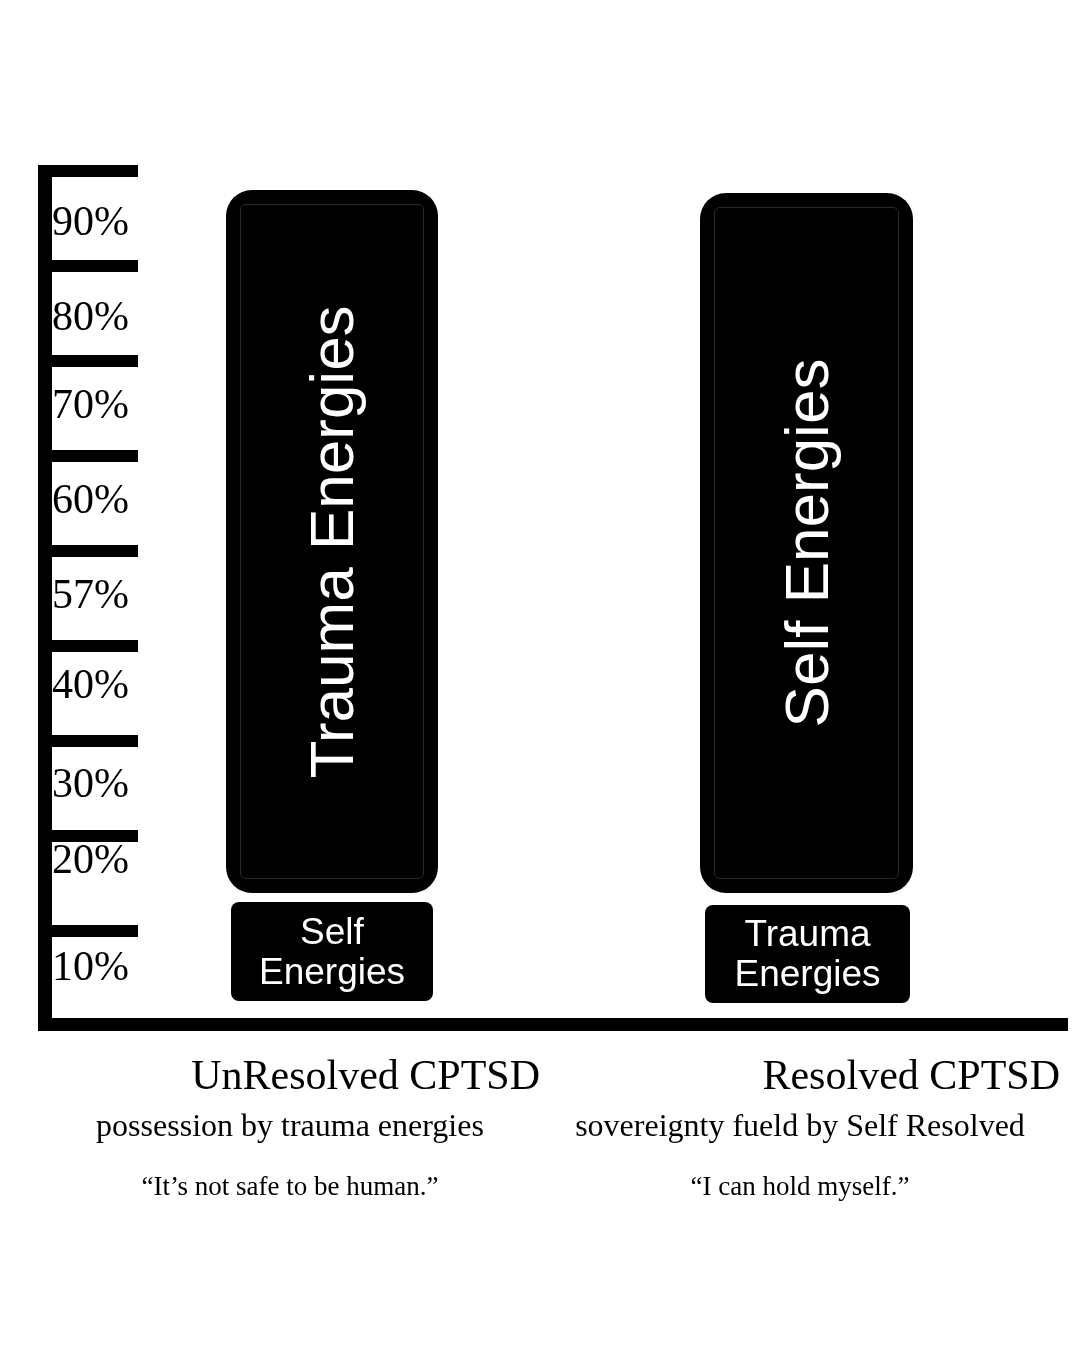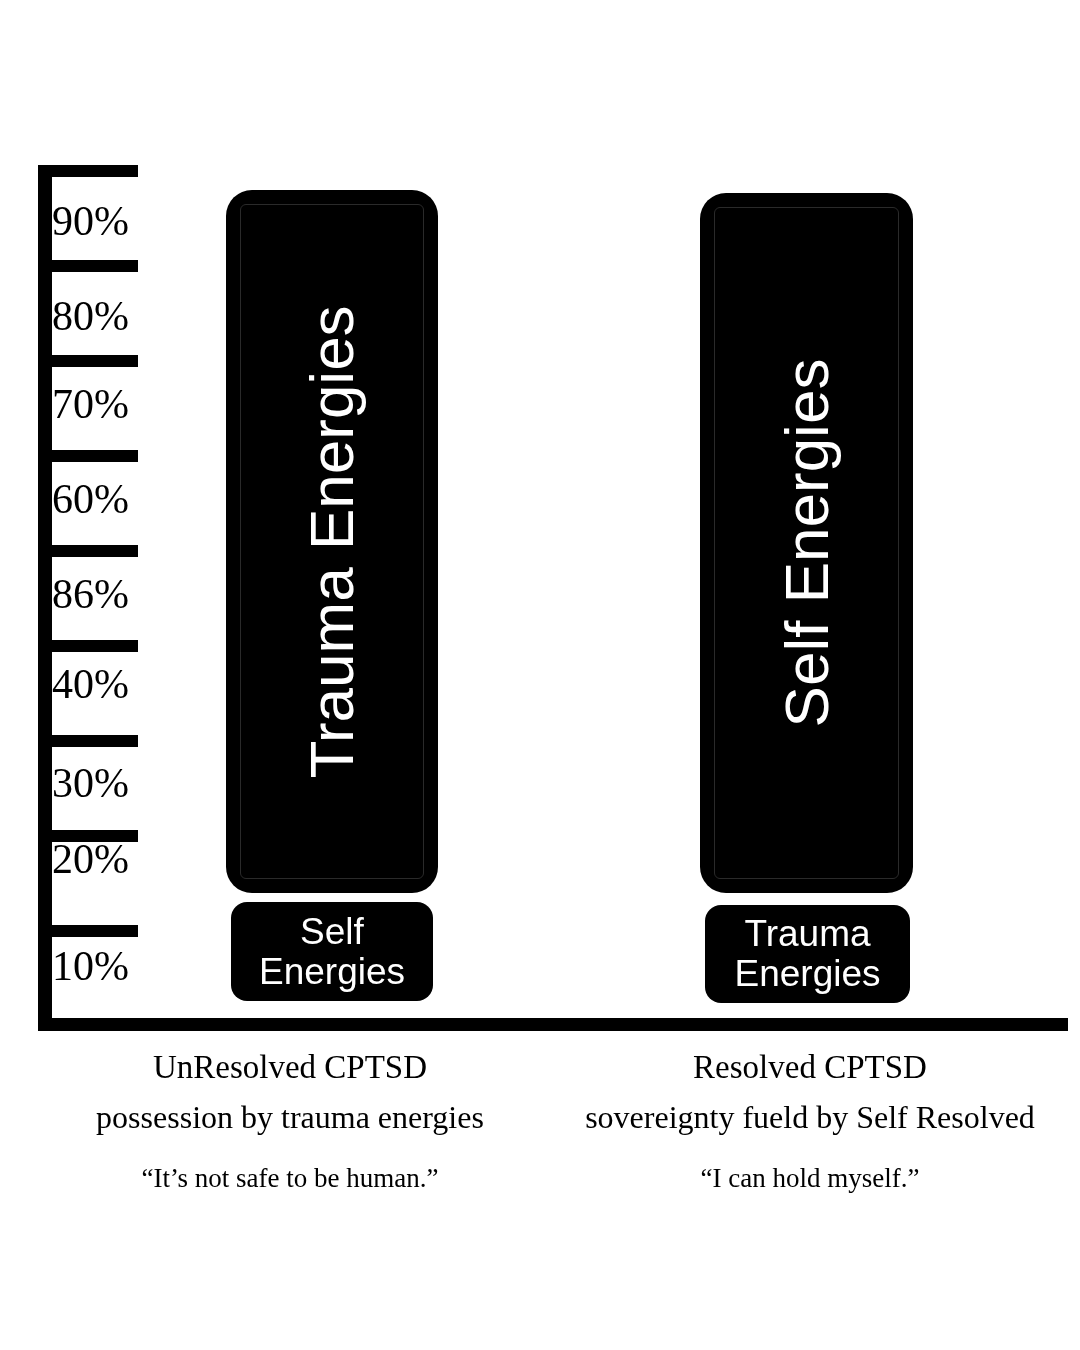--- a/index.html
+++ b/index.html
@@ -63,21 +63,21 @@
   }
 
   
   .bar {
     position: absolute;
     background: #000000;
     border-radius: 26px;
     box-sizing: border-box;
   }
   .bar.small {
-    border-radius: 16px;
+    border-radius: 8px;
   }
   .bar-inner-outline {
     position: absolute;
     left: 14px;
     right: 14px;
     top: 14px;
     bottom: 14px;
     border: 1px solid #2a2a2a;
     border-radius: 6px;
     pointer-events: none;
@@ -123,26 +123,28 @@
     height: 220px;
     display: flex;
     flex-direction: row;
   }
   .caption-col {
     flex: 1 1 50%;
     text-align: center;
     font-family: "Liberation Serif", serif;
   }
   .caption-col.left  { padding-left: 40px; box-sizing: border-box; }
-  .caption-col.right { box-sizing: border-box; }
+  .caption-col.right { padding-right: 20px; box-sizing: border-box; }
 
   .caption-title {
-    font-size: 33px;
+    font-size: 42px;
     line-height: 58px;
-    white-space: nowrap;
+    margin-top: 8px;
+    white-space: nowrap;
+    text-align: right;
   }
   .caption-sub {
     font-size: 32px;
     line-height: 42px;
     white-space: nowrap;
   }
   .caption-quote {
     font-size: 27px;
     line-height: 40px;
     margin-top: 20px;
@@ -164,21 +166,21 @@
   <div class="tick" style="top:545px;"></div>
   <div class="tick" style="top:640px;"></div>
   <div class="tick" style="top:735px;"></div>
   <div class="tick" style="top:830px;"></div>
   <div class="tick" style="top:925px;"></div>
 
   <div class="tick-label" style="top:200px;">90%</div>
   <div class="tick-label" style="top:295px;">80%</div>
   <div class="tick-label" style="top:383px;">70%</div>
   <div class="tick-label" style="top:478px;">60%</div>
-  <div class="tick-label" style="top:573px;">86%</div>
+  <div class="tick-label" style="top:573px;">57%</div>
   <div class="tick-label" style="top:663px;">40%</div>
   <div class="tick-label" style="top:762px;">30%</div>
   <div class="tick-label" style="top:838px;">20%</div>
   <div class="tick-label" style="top:945px;font-family:Liberation Serif, serif;">10%</div>
 
   <div class="bar" style="left:226px; top:190px; width:212px; height:703px;">
     <div class="bar-inner-outline"></div>
     <div class="bar-label-vertical">Trauma Energies</div>
   </div>
 

